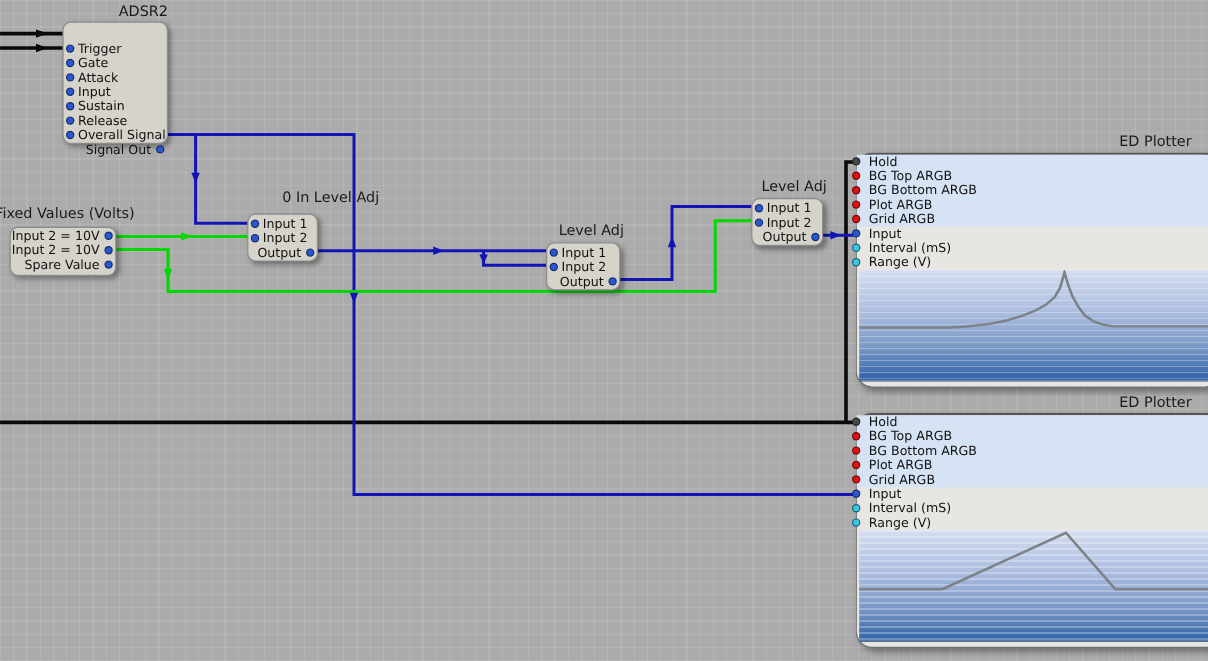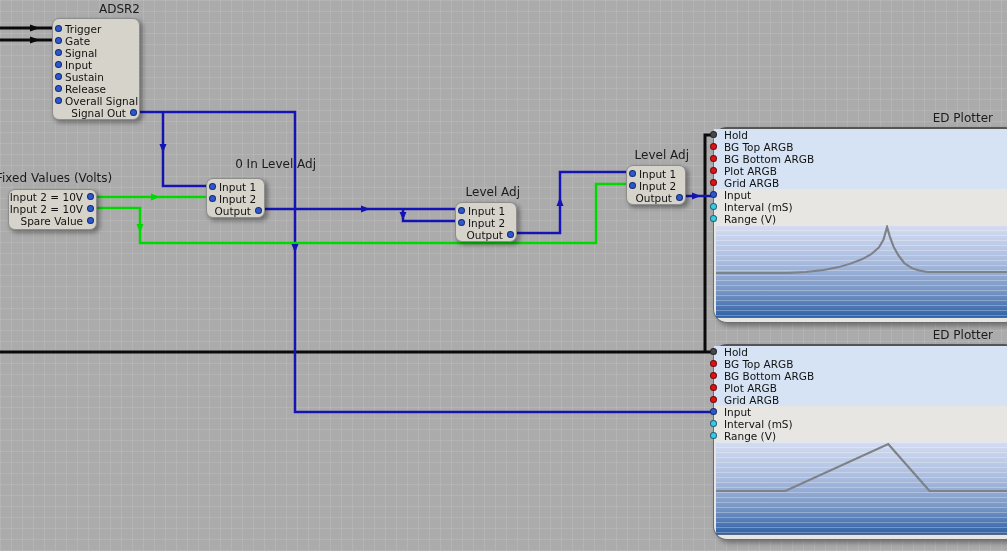--- a/index.html
+++ b/index.html
@@ -19,21 +19,21 @@
   .ak{fill:var(--wire-black);} .ab{fill:var(--wire-blue);} .ag{fill:var(--wire-green);}
 
   .mtitle{
     position:absolute;z-index:3;font-size:12px;color:#1b1b1b;
     text-align:right;white-space:nowrap;line-height:13px;
   }
   .mod{
     position:absolute;z-index:2;box-sizing:border-box;
     background:#d6d3ca;border:1px solid #8d8d8d;border-radius:7px;
     box-shadow:2.5px 2.5px 4px rgba(0,0,0,.35);
-    padding-top:4px;font-size:10.5px;color:#121212;
+    padding-top:16px;font-size:10.5px;color:#121212;
   }
   .row{position:relative;height:12px;line-height:12px;white-space:nowrap;}
   .row .lbl{position:absolute;left:12px;top:0;}
   .row.out .lbl{left:auto;right:13px;text-align:right;}
   .dot{
     position:absolute;top:2px;width:7px;height:7px;border-radius:50%;
     box-sizing:border-box;border:1px solid rgba(0,0,10,.5);
   }
   .dot.l{left:2px;} .dot.r{right:2px;}
   .pd-blue{background:var(--port-blue);}
@@ -96,21 +96,21 @@
     <div class="row">
         <span class="dot l pd-blue"></span>
         <span class="lbl">Trigger</span>
       </div>
     <div class="row">
         <span class="dot l pd-blue"></span>
         <span class="lbl">Gate</span>
       </div>
     <div class="row">
         <span class="dot l pd-blue"></span>
-        <span class="lbl">Signal</span>
+        <span class="lbl">Attack</span>
       </div>
     <div class="row">
         <span class="dot l pd-blue"></span>
         <span class="lbl">Input</span>
       </div>
     <div class="row">
         <span class="dot l pd-blue"></span>
         <span class="lbl">Sustain</span>
       </div>
     <div class="row">

